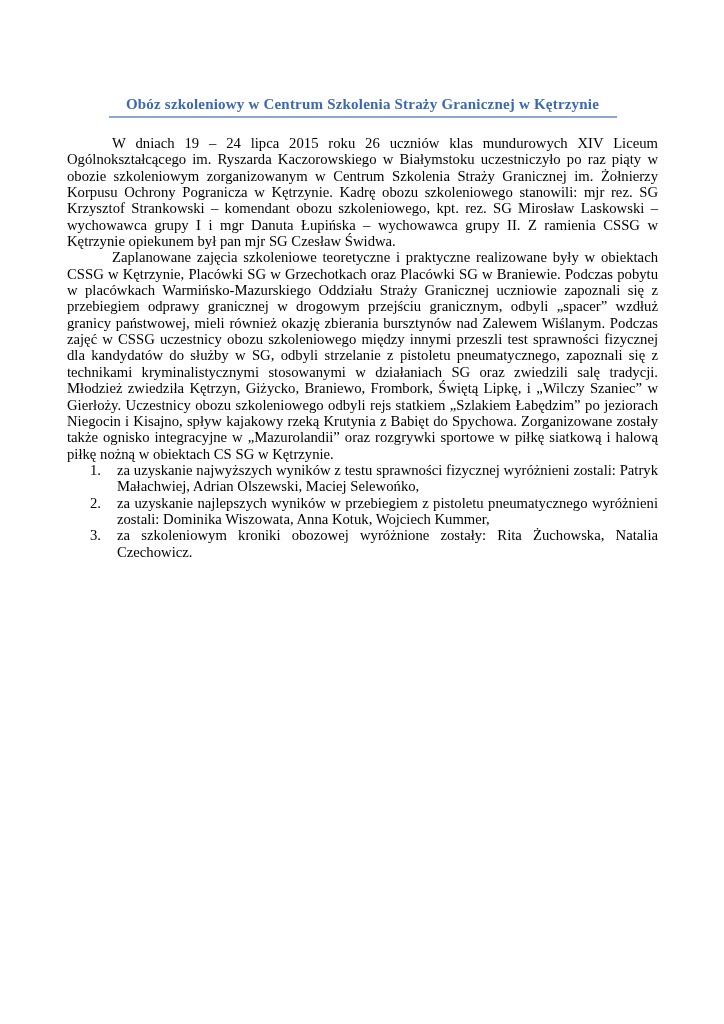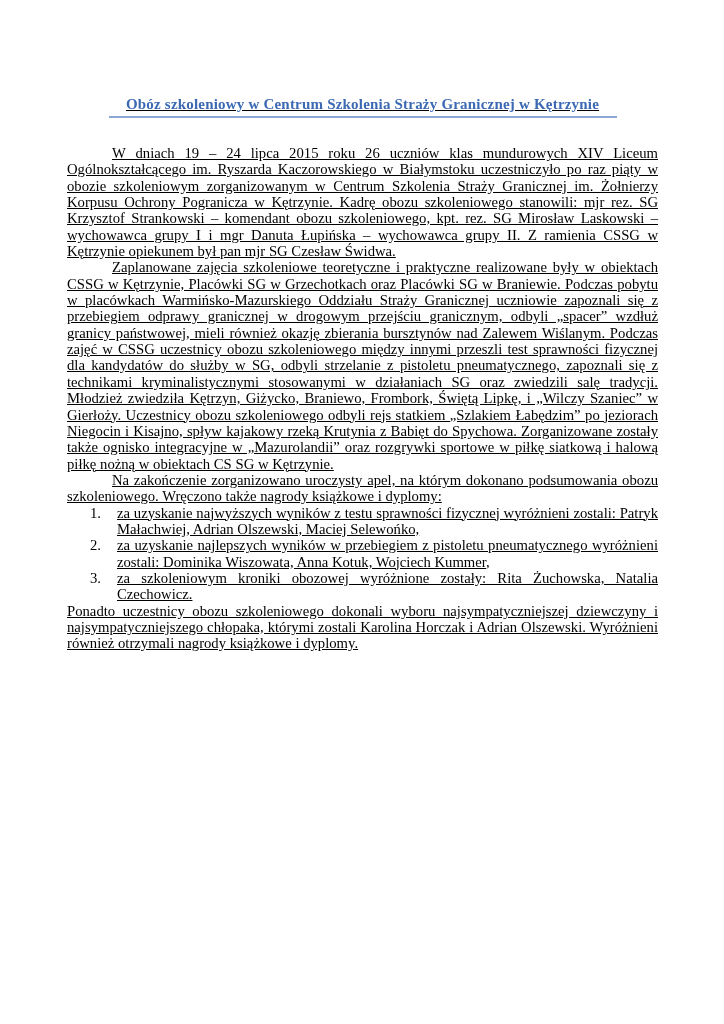--- a/index.html
+++ b/index.html
@@ -13,39 +13,38 @@
     overflow: hidden;
     font-family: "Liberation Serif", serif;
     color: #000000;
   }
   .page {
     box-sizing: border-box;
     width: 724px;
     height: 821px;
     padding: 96px 66px 0 67px;
     background: #ffffff;
-    text-decoration: underline;
   }
   .doc-title {
     text-align: center;
     font-weight: bold;
     font-size: 15px;
     line-height: 16px;
     color: #3b69b3;
     letter-spacing: 0.2px;
     white-space: nowrap;
   }
   .title-rule {
     width: 508px;
     height: 2px;
     background: #8ba7d5;
     margin: 4px auto 0 auto;
   }
   .content {
-    margin-top: 27px;
+    margin-top: 17px;
     font-size: 14.7px;
     line-height: 16.35px;
     text-align: justify;
   }
   .content p {
     margin: 0;
     text-indent: 45px;
   }
   .content p.no-indent {
     text-indent: 0;
@@ -73,37 +72,35 @@
 
   <div class="title-rule"></div>
 
   <div class="content">
 
     <p>W dniach 19 – 24 lipca 2015 roku 26 uczniów klas mundurowych XIV Liceum Ogólnokształcącego im. Ryszarda Kaczorowskiego w Białymstoku uczestniczyło po raz piąty w obozie szkoleniowym zorganizowanym w Centrum Szkolenia Straży Granicznej im. Żołnierzy Korpusu Ochrony Pogranicza w Kętrzynie. Kadrę obozu szkoleniowego stanowili: mjr rez. SG Krzysztof Strankowski – komendant obozu szkoleniowego, kpt. rez. SG Mirosław Laskowski – wychowawca grupy I i mgr Danuta Łupińska – wychowawca grupy II. Z ramienia CSSG w Kętrzynie opiekunem był pan mjr SG Czesław Świdwa.</p>
 
     <p>Zaplanowane zajęcia szkoleniowe teoretyczne i praktyczne realizowane były w obiektach CSSG w Kętrzynie, Placówki SG w Grzechotkach oraz Placówki SG w Braniewie. Podczas pobytu w placówkach Warmińsko-Mazurskiego Oddziału Straży Granicznej uczniowie zapoznali się z przebiegiem odprawy granicznej w drogowym przejściu granicznym, odbyli „spacer” wzdłuż granicy państwowej, mieli również okazję zbierania bursztynów nad Zalewem Wiślanym. Podczas zajęć w CSSG uczestnicy obozu szkoleniowego między innymi przeszli test sprawności fizycznej dla kandydatów do służby w SG, odbyli strzelanie z pistoletu pneumatycznego, zapoznali się z technikami kryminalistycznymi stosowanymi w działaniach SG oraz zwiedzili salę tradycji. Młodzież zwiedziła Kętrzyn, Giżycko, Braniewo, Frombork, Świętą Lipkę, i „Wilczy Szaniec” w Gierłoży. Uczestnicy obozu szkoleniowego odbyli rejs statkiem „Szlakiem Łabędzim” po jeziorach Niegocin i Kisajno, spływ kajakowy rzeką Krutynia z Babięt do Spychowa. Zorganizowane zostały także ognisko integracyjne w „Mazurolandii” oraz rozgrywki sportowe w piłkę siatkową i halową piłkę nożną w obiektach CS SG w Kętrzynie.</p>
 
 
-    <p>Na zakończenie zorganizowano uroczysty apel, na którym dokonano podsumowania obozu szkoleniowego. Wręczono także nagrody książkowe i dyplomy:</p>
 
     <div class="num-list">
 
       <div class="list-item">
         <span class="list-num">1.</span>
         <span>za uzyskanie najwyższych wyników z testu sprawności fizycznej wyróżnieni zostali: Patryk Małachwiej, Adrian Olszewski, Maciej Selewońko,</span>
       </div>
 
       <div class="list-item">
         <span class="list-num">2.</span>
         <span>za uzyskanie najlepszych wyników w przebiegiem z pistoletu pneumatycznego wyróżnieni zostali: Dominika Wiszowata, Anna Kotuk, Wojciech Kummer,</span>
       </div>
 
       <div class="list-item">
         <span class="list-num">3.</span>
         <span>za szkoleniowym kroniki obozowej wyróżnione zostały: Rita Żuchowska, Natalia Czechowicz.</span>
       </div>
 
     </div>
 
-    <p class="no-indent">Ponadto uczestnicy obozu szkoleniowego dokonali wyboru najsympatyczniejszej dziewczyny i najsympatyczniejszego chłopaka, którymi zostali Karolina Horczak i Adrian Olszewski. Wyróżnieni również otrzymali nagrody książkowe i dyplomy.</p>
 
   </div>
 </div>
 
 </body></html>

